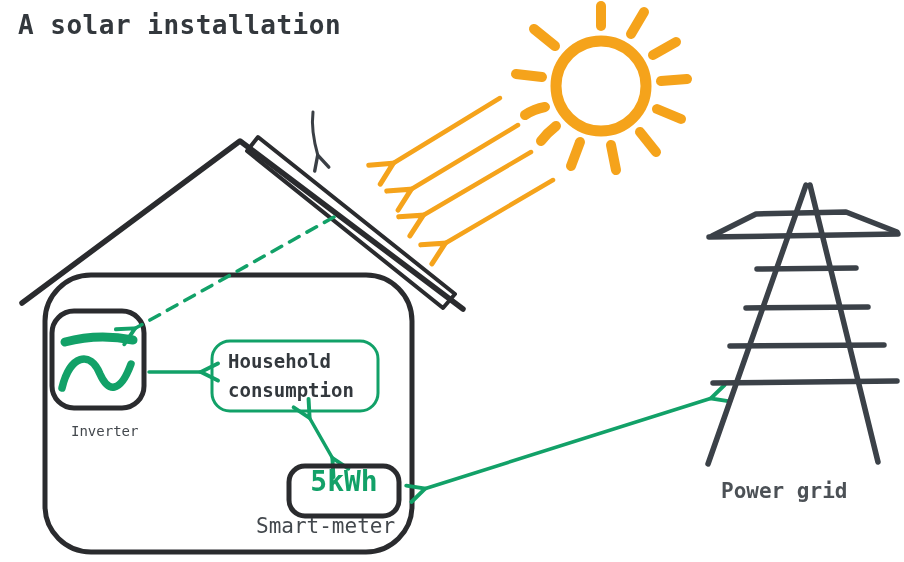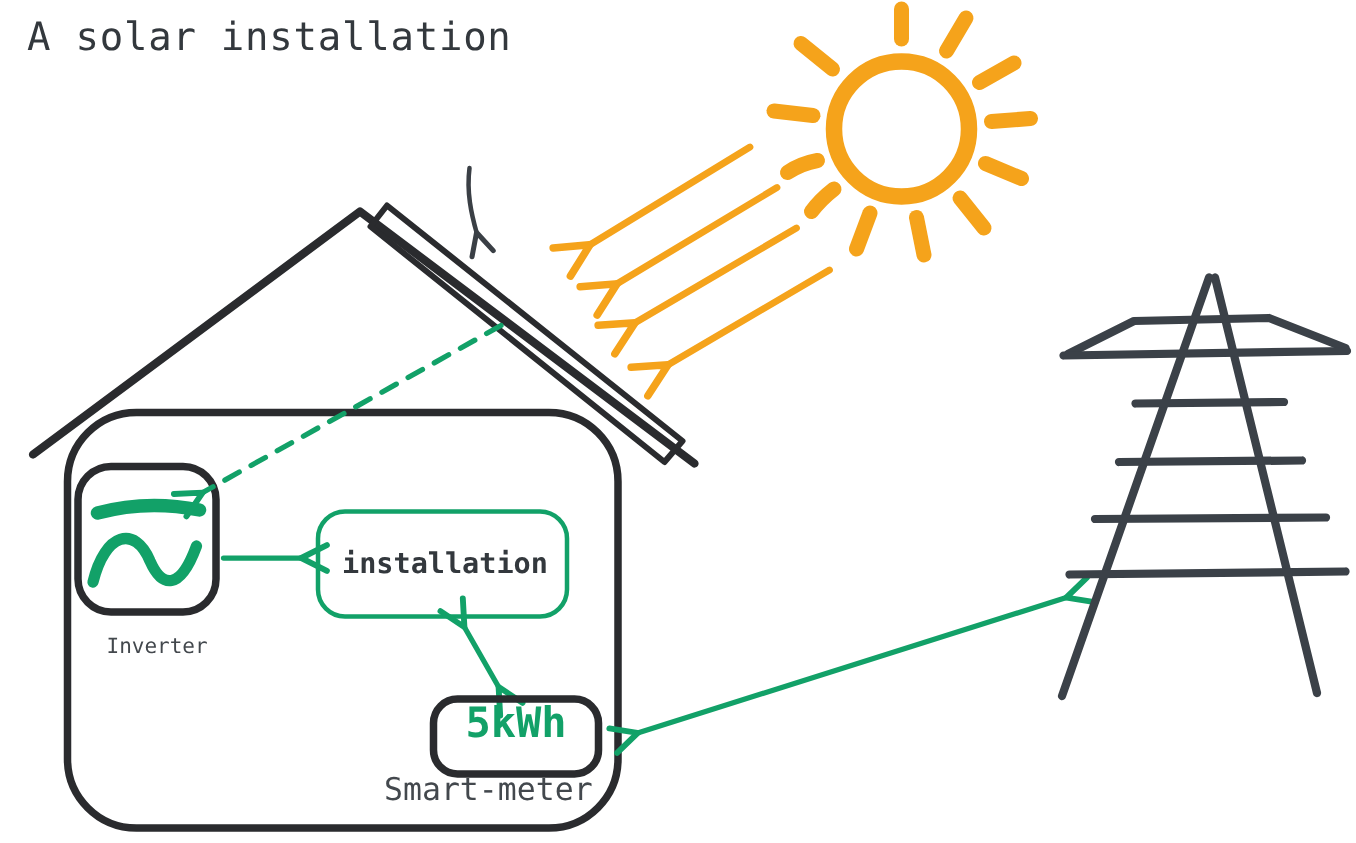--- a/index.html
+++ b/index.html
@@ -4,21 +4,21 @@
 <style>
   :root{
     --ink:#2a2b2e; --slate:#3b4148; --green:#12a168; --orange:#f5a31b;
     --title:#33383d; --gray1:#3a3f45; --gray2:#43484d; --gray3:#4c5156;
   }
   html,body{margin:0;padding:0;background:#ffffff;}
   .stage{position:relative;width:904px;height:562px;background:#ffffff;overflow:hidden;
          font-family:"DejaVu Sans Mono","Liberation Mono",monospace;}
   .stage svg{position:absolute;left:0;top:0;}
   .lbl{position:absolute;white-space:pre;}
-  .title{left:18px;top:10px;font-size:26px;font-weight:normal;letter-spacing:.5px;color:var(--title,#33383d);}
+  .title{left:18px;top:10px;font-size:26px;font-weight:bold;letter-spacing:.5px;color:var(--title,#33383d);}
   .panels-lbl{left:201px;top:84px;font-size:19px;font-weight:bold;color:var(--gray1,#3a3f45);}
   .inverter-lbl{left:71px;top:423px;font-size:14px;font-weight:normal;color:var(--gray2,#43484d);}
   .household-lbl{left:212px;top:341px;width:166px;height:70px;display:flex;flex-direction:column;
                  justify-content:center;padding-left:16px;box-sizing:border-box;
                  font-size:19px;font-weight:bold;line-height:29px;color:var(--title,#33383d);}
   .meter-value{left:289px;top:456px;width:110px;height:50px;display:flex;align-items:center;justify-content:center;
                font-size:28px;font-weight:bold;color:var(--green,#12a168);}
   .meter-lbl{left:256px;top:514px;font-size:21px;font-weight:normal;color:var(--gray2,#43484d);}
   .grid-lbl{left:721px;top:479px;font-size:21px;font-weight:bold;color:var(--gray3,#4c5156);}
 
@@ -109,17 +109,19 @@
       <path d="M757 269 L856 268"></path>
       <path d="M746 308 L868 307"></path>
       <path d="M730 346 L884 345"></path>
       <path d="M713 383 L897 381"></path>
     </g>
   </svg>
 
   <div class="lbl title">A solar installation</div>
   <div class="lbl inverter-lbl">Inverter</div>
   <div class="lbl household-lbl">
-    <span>installation</span>
+    <span>Household</span>
+    <span>consumption</span>
   </div>
   <div class="lbl meter-value">5kWh</div>
   <div class="lbl meter-lbl">Smart-meter</div>
+  <div class="lbl grid-lbl">Power grid</div>
 </div>
 
 </body></html>

